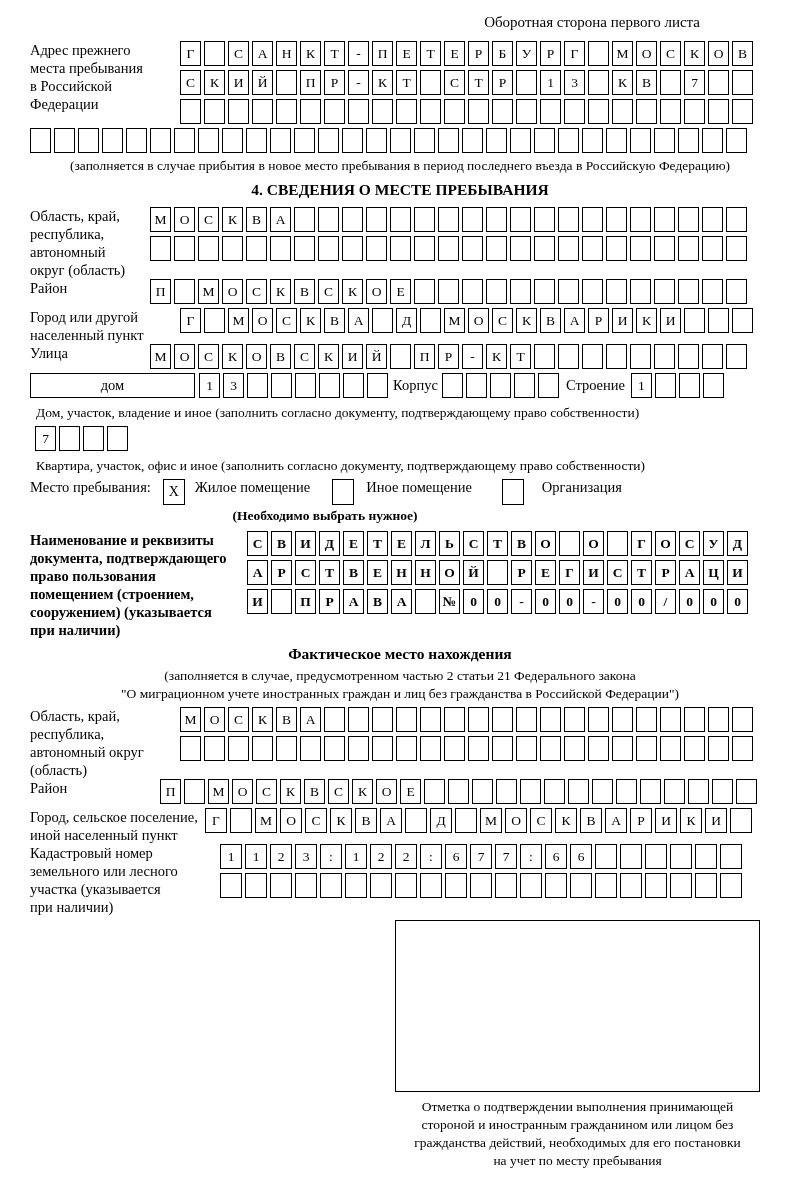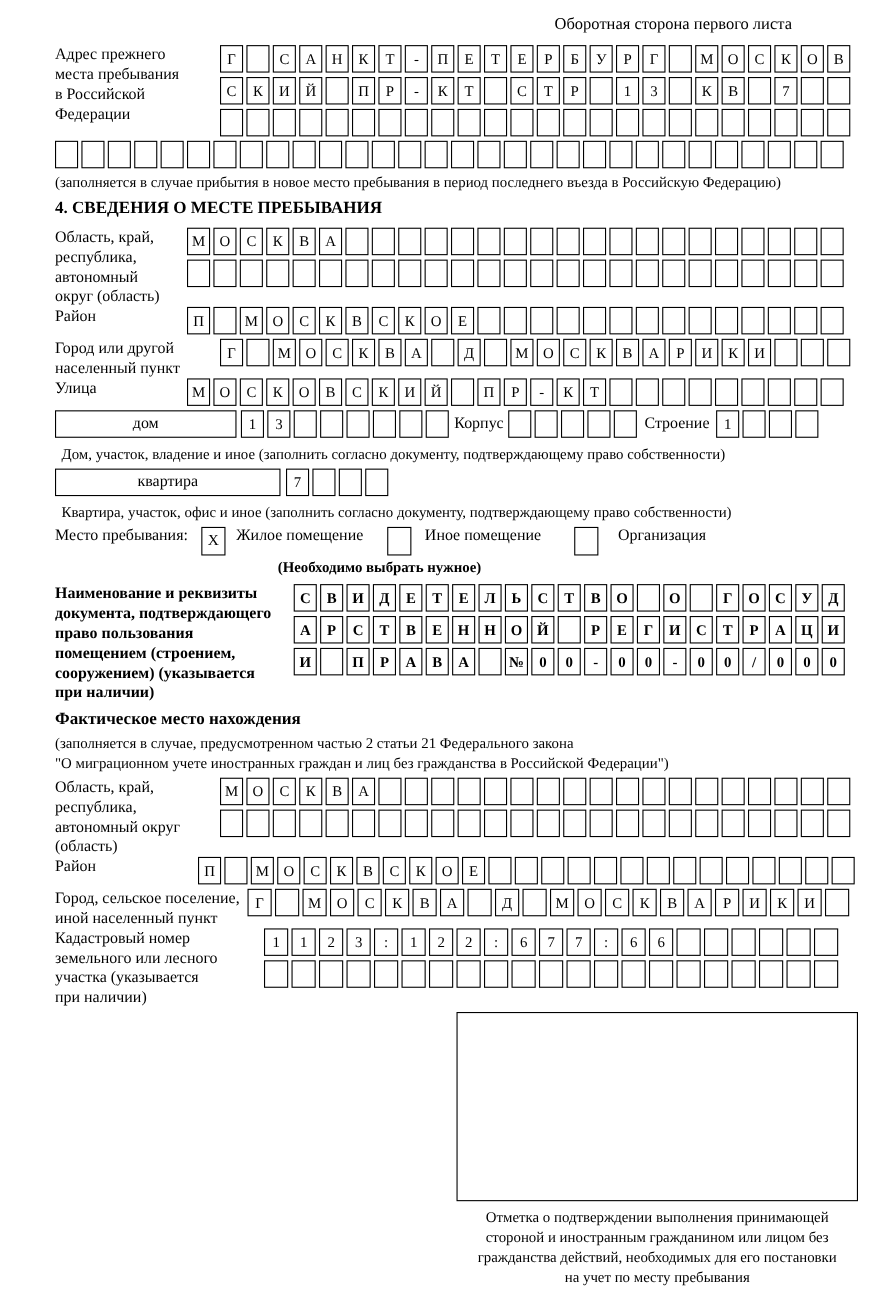--- a/index.html
+++ b/index.html
@@ -5,40 +5,40 @@
   * { box-sizing: border-box; margin: 0; padding: 0; }
   html, body { width: 800px; }
   body {
     height: 1180px;
     background: #ffffff;
     color: #000000;
     font-family: "Liberation Serif", "DejaVu Serif", serif;
     font-size: 14.5px;
     overflow: hidden;
   }
-  .page { padding: 14px 0 0 30px; width: 755px; margin-left: 20px; }
+  .page { padding: 14px 0 0 30px; width: 755px; }
 
   .header-note { text-align: right; padding-right: 55px; font-size: 15px; margin-bottom: 10px; }
 
   .flexrow { display: flex; align-items: flex-start; }
   .label { font-size: 14.5px; line-height: 18px; white-space: pre-line; flex: none; }
   .w150 { width: 150px; } .w120 { width: 120px; } .w130 { width: 130px; }
   .w175 { width: 175px; } .w190 { width: 190px; } .w217 { width: 217px; }
 
   .cellrow { display: flex; margin-bottom: 4px; flex: none; }
   .cell {
     width: 21px; height: 25px; border: 1.6px solid #000;
     margin-right: 3px; flex: none;
     display: flex; align-items: center; justify-content: center;
     font-size: 13.5px; font-family: "Liberation Serif", serif;
   }
   .wide .cell { width: 22px; margin-right: 3px; }
 
   .note { font-size: 13.5px; line-height: 18px; }
-  .center { width: 740px; }
+  .center { width: 740px; text-align: center; }
   .title { font-weight: bold; font-size: 15.5px; margin: 6px 0 8px 0; }
 
   .fieldbox {
     border: 1.6px solid #000; height: 25px; flex: none;
     display: flex; align-items: center; justify-content: center; font-size: 14.5px;
   }
   .inline-label { line-height: 25px; font-size: 14.5px; flex: none; }
 
   .cbox {
     width: 22px; height: 26px; border: 1.6px solid #000; flex: none;
@@ -361,21 +361,20 @@
     <div class="cellrow">
         <span class="cell">1</span>
         <span class="cell"></span>
         <span class="cell"></span>
         <span class="cell"></span>
       </div>
   </div>
   <div class="note indent mb4">Дом, участок, владение и иное (заполнить согласно документу, подтверждающему право собственности)</div>
 
   <div class="flexrow mb2">
-    <div class="fieldbox" style="width:205px">квартира</div>
     <div class="cellrow" style="margin-left:5px">
         <span class="cell">7</span>
         <span class="cell"></span>
         <span class="cell"></span>
         <span class="cell"></span>
       </div>
   </div>
   <div class="note indent mb4">Квартира, участок, офис и иное (заполнить согласно документу, подтверждающему право собственности)</div>
 
   <div class="flexrow mesto">

